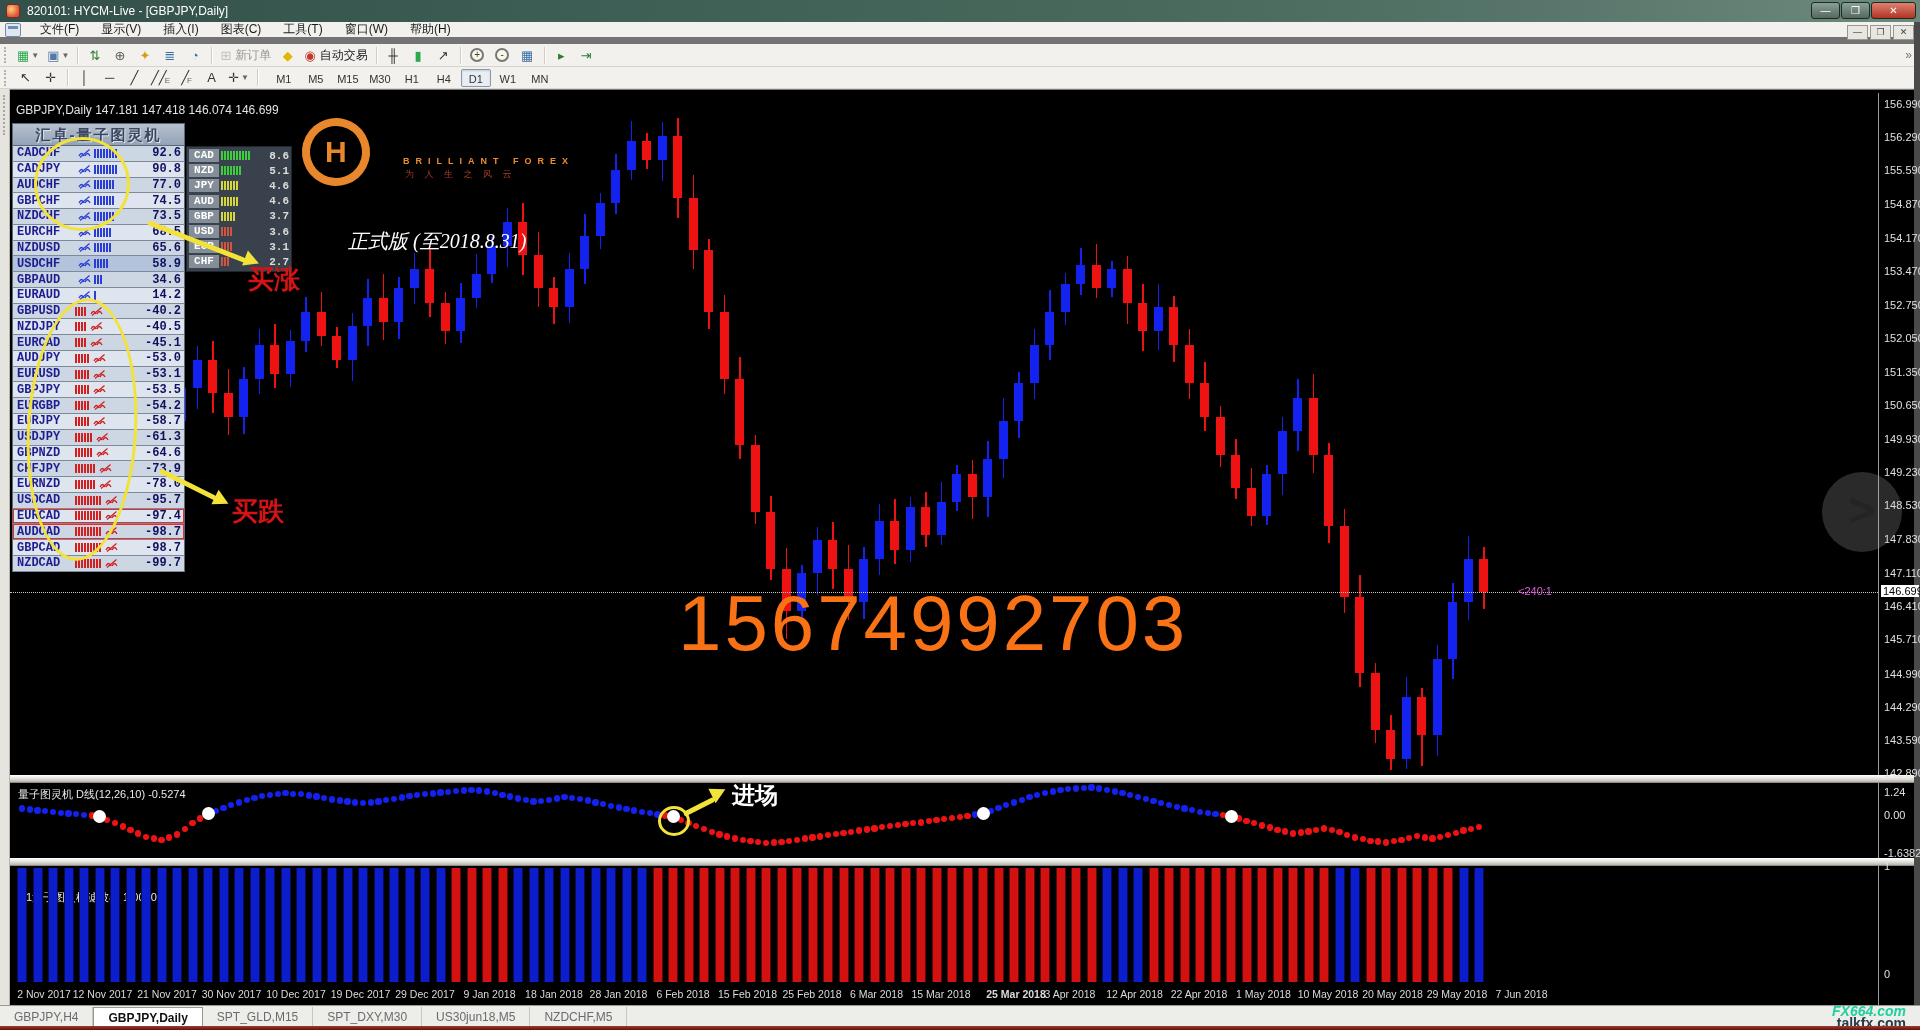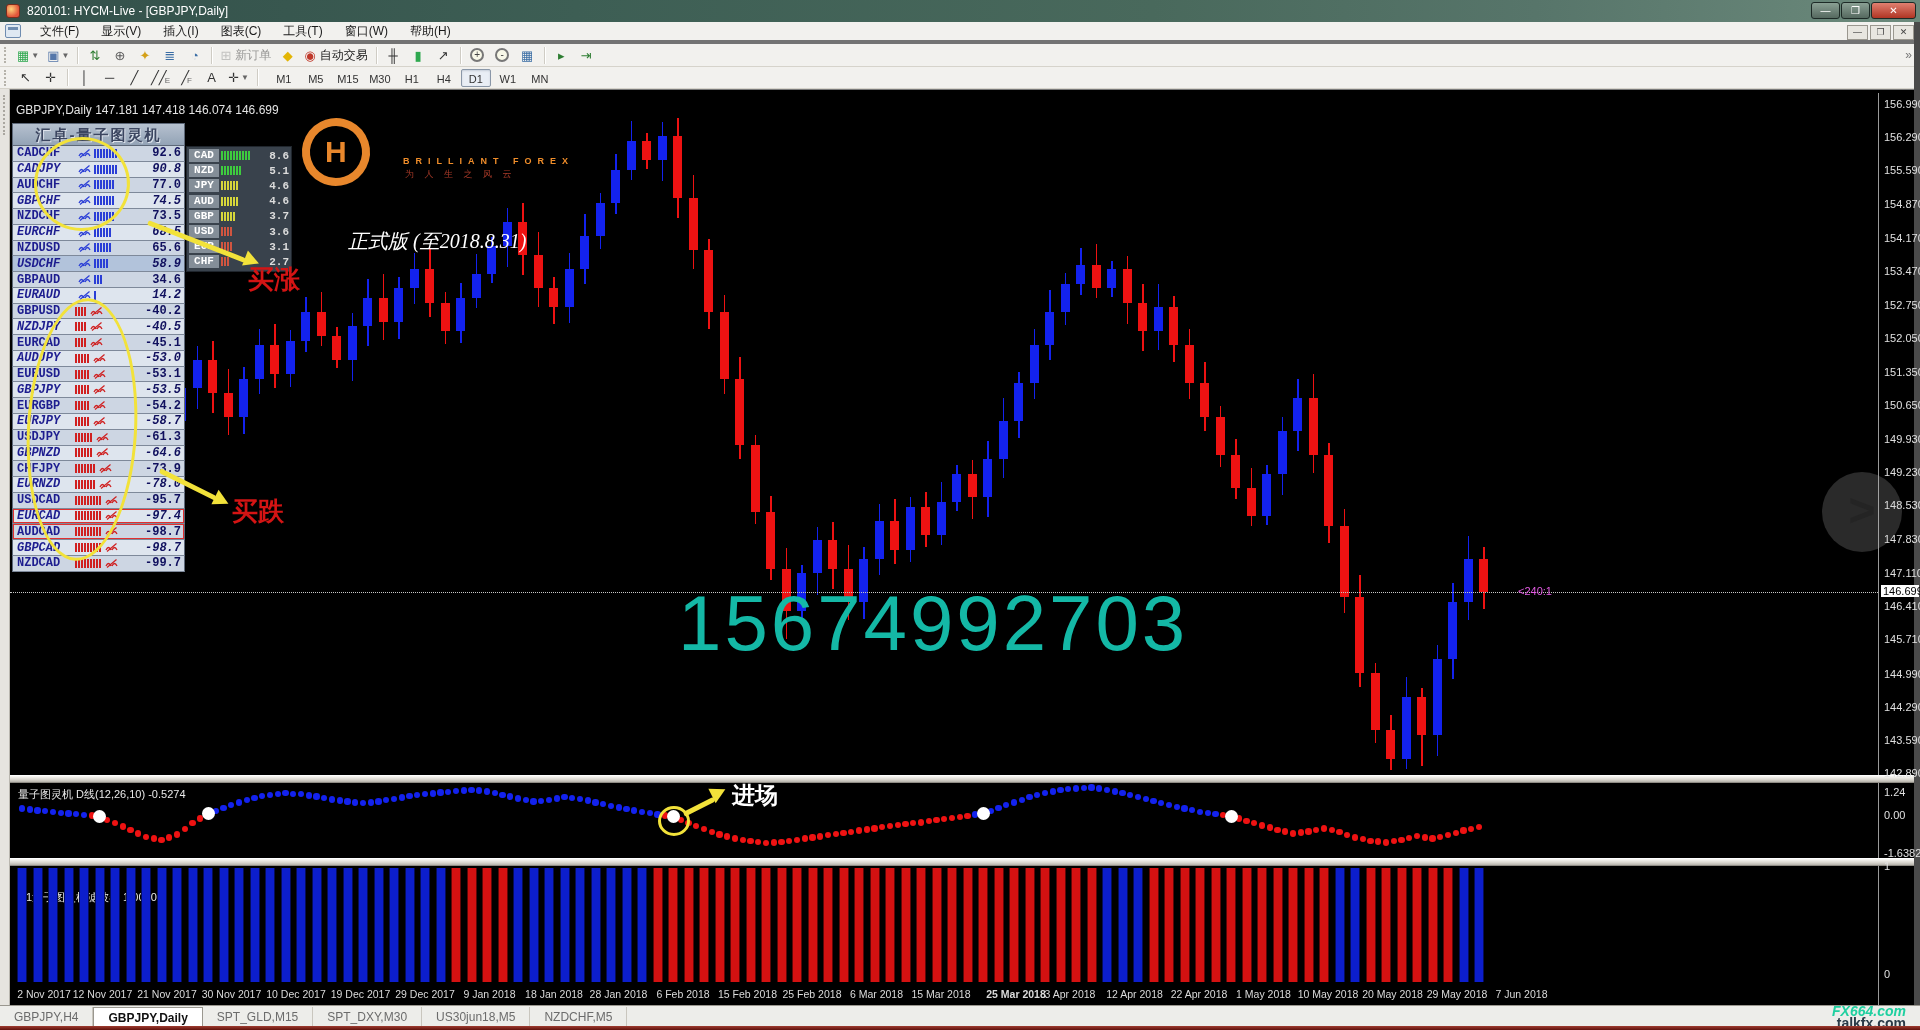--- a/index.html
+++ b/index.html
@@ -13,21 +13,21 @@
     display:flex; align-items:center; color:#fff; font-size:12px; }
   #title-icon { width:14px; height:14px; margin:0 7px 0 6px; border-radius:3px;
     background:radial-gradient(circle at 35% 35%,#ffd27a,#e2543a 70%); border:1px solid #7c2c1c; }
   .win-btns { position:absolute; right:4px; top:2px; display:flex; }
   .win-btn { width:29px; height:17px; margin-left:1px; border:1px solid #1d2a26; border-radius:3px;
     background:linear-gradient(#8aa094,#55695f); color:#fff; font-size:10px; line-height:15px; text-align:center; }
   .win-btn.close { background:linear-gradient(#e08070,#b03524); width:45px; }
 
   
   #menubar { position:absolute; left:0; top:22px; width:1920px; height:22px; background:#f2f1ee;
-    border-bottom:4px solid #737373; display:flex; align-items:center; font-size:12px; color:#1a1a1a; }
+    border-bottom:7px solid #737373; display:flex; align-items:center; font-size:12px; color:#1a1a1a; }
   #menubar .doc-icon { width:16px; height:14px; margin:0 8px 0 5px; background:#dfe8f2;
     border:1px solid #6f8cb0; border-radius:2px; position:relative; }
   #menubar .doc-icon::after{ content:""; position:absolute; left:2px; top:2px; width:10px; height:3px; background:#6f8cb0;}
   .menu-item { padding:2px 11px; }
   .child-controls { position:absolute; right:6px; top:3px; display:flex; gap:2px; }
   .child-controls span { width:21px; height:15px; border:1px solid #9a978f; background:#e8e6e0;
     font-size:9px; text-align:center; line-height:13px; color:#444; }
 
   
   .toolbar { position:absolute; left:0; width:1920px; background:#f2f1ee; border-bottom:1px solid #d6d3cb;
@@ -76,21 +76,21 @@
   .ind-label { position:absolute; left:18px; color:#e8e8e8; font-size:11px; }
 
   
   #quant-panel { position:absolute; left:12px; top:123px; width:173px; }
   #quant-header { height:23px; background:linear-gradient(#b6c1cf,#93a3b6); border:1px solid #5d6878;
     color:#3c4660; font-size:15px; font-weight:bold; text-align:center; line-height:22px; letter-spacing:2px;
     text-shadow:1px 1px 0 #dde3ec; }
   .pair-row { display:flex; align-items:center; height:15.78px; padding:0 3px 0 4px;
     border-bottom:1px solid #7e899a; border-left:1px solid #5d6878; border-right:1px solid #5d6878;
     font-family:"Liberation Mono","DejaVu Sans Mono",monospace; font-weight:bold; font-size:12px; }
-  .pair-row.even { background:#dee5ee;font-style:italic; } .pair-row.odd { background:#cdd6e3; }
+  .pair-row.even { background:#dee5ee; } .pair-row.odd { background:#cdd6e3; }
   .pair-row.hl-blue { background:#b2c3db; }
   .pair-row.hl-red { box-shadow:inset 0 0 0 1px #e03030; }
   .pair-name { width:58px; color:#1d1d8f; }
   .slot { display:flex; align-items:center; }
   .gauge .bar { display:inline-block; width:2px; height:9px; margin-right:1px; background:currentColor; }
   .gauge.blue { color:#2a3ed6; } .gauge.red { color:#d02020; }
   .eye { margin:0 3px; }
   .pair-val { margin-left:auto; color:#10105e; }
 
   
@@ -110,21 +110,21 @@
   #logo-circle span { color:#e8872c; font-size:30px; font-weight:bold; transform:rotate(18deg); }
   #logo-text { position:absolute; left:400px; top:120px; color:#ef8d2a; font-size:30px; font-weight:bold;
     letter-spacing:10px; text-shadow:0 0 3px rgba(239,141,42,.5); }
   #logo-sub { position:absolute; left:403px; top:156px; color:#ef8d2a; font-size:9px; letter-spacing:6px; font-weight:bold;}
   #logo-tagline { position:absolute; left:405px; top:168px; color:#a83a28; font-size:9px; letter-spacing:4px; }
   #contact-line { position:absolute; left:348px; top:192px; color:#fff; }
   #contact-line .lbl { font-family:"Liberation Serif","DejaVu Serif",serif; font-style:italic; font-size:21px; }
   #contact-line .phone { font-size:28px; letter-spacing:1px; }
   #version-line { position:absolute; left:348px; top:228px; color:#fff; font-size:20px;
     font-family:"Liberation Serif","DejaVu Serif",serif; font-style:italic; }
-  #big-watermark { position:absolute; left:678px; top:578px; color:#14b8a6; font-size:78px; letter-spacing:3px; }
+  #big-watermark { position:absolute; left:678px; top:578px; color:#f97316; font-size:78px; letter-spacing:3px; }
 
   
   .ellipse { position:absolute; border:3px solid #f2e23a; border-radius:50%; }
   .arrow-line { position:absolute; height:5px; background:#f2e23a; transform-origin:left center; border-radius:2px;}
   .arrow-head { position:absolute; width:0; height:0; border-top:8px solid transparent;
     border-bottom:8px solid transparent; border-left:15px solid #f2e23a; transform-origin:left center; }
   .cn-red { position:absolute; color:#d41414; font-size:26px; font-weight:bold;
     font-family:"Liberation Serif","DejaVu Serif",serif; }
   #entry-label { position:absolute; left:732px; top:780px; color:#fff; font-size:23px; font-weight:bold; }
 

